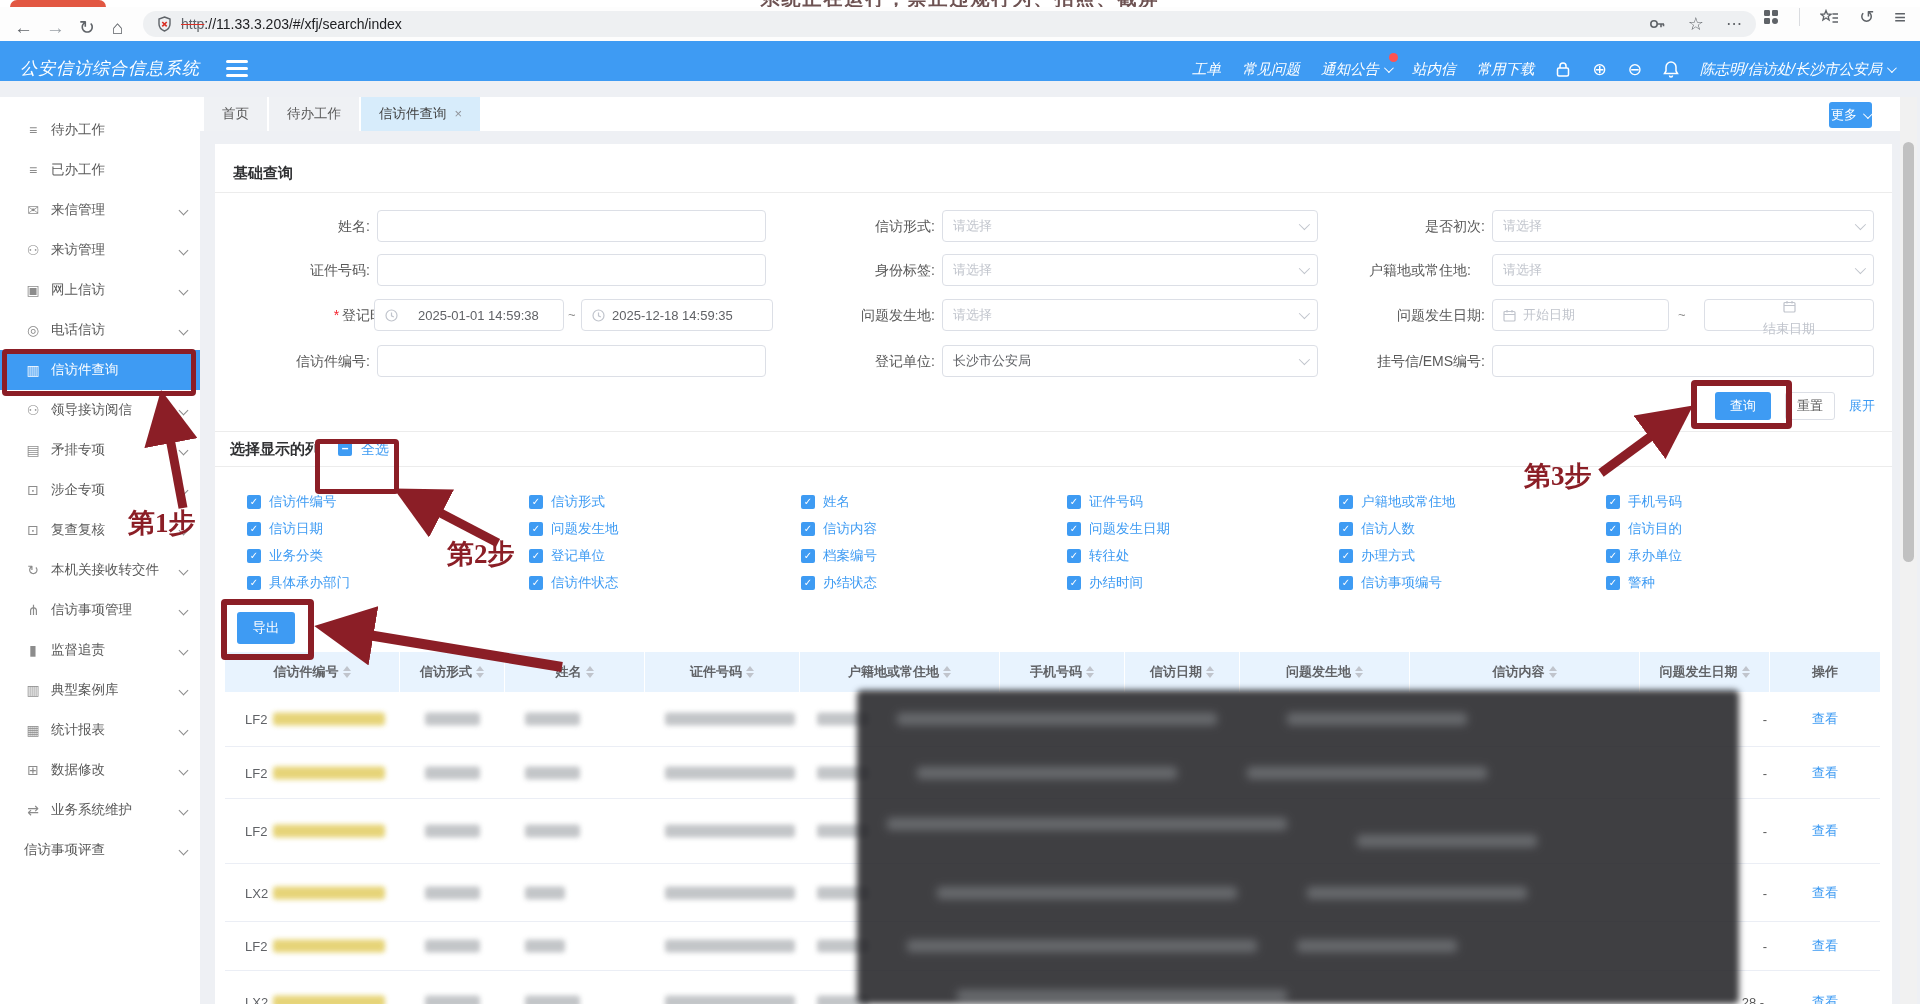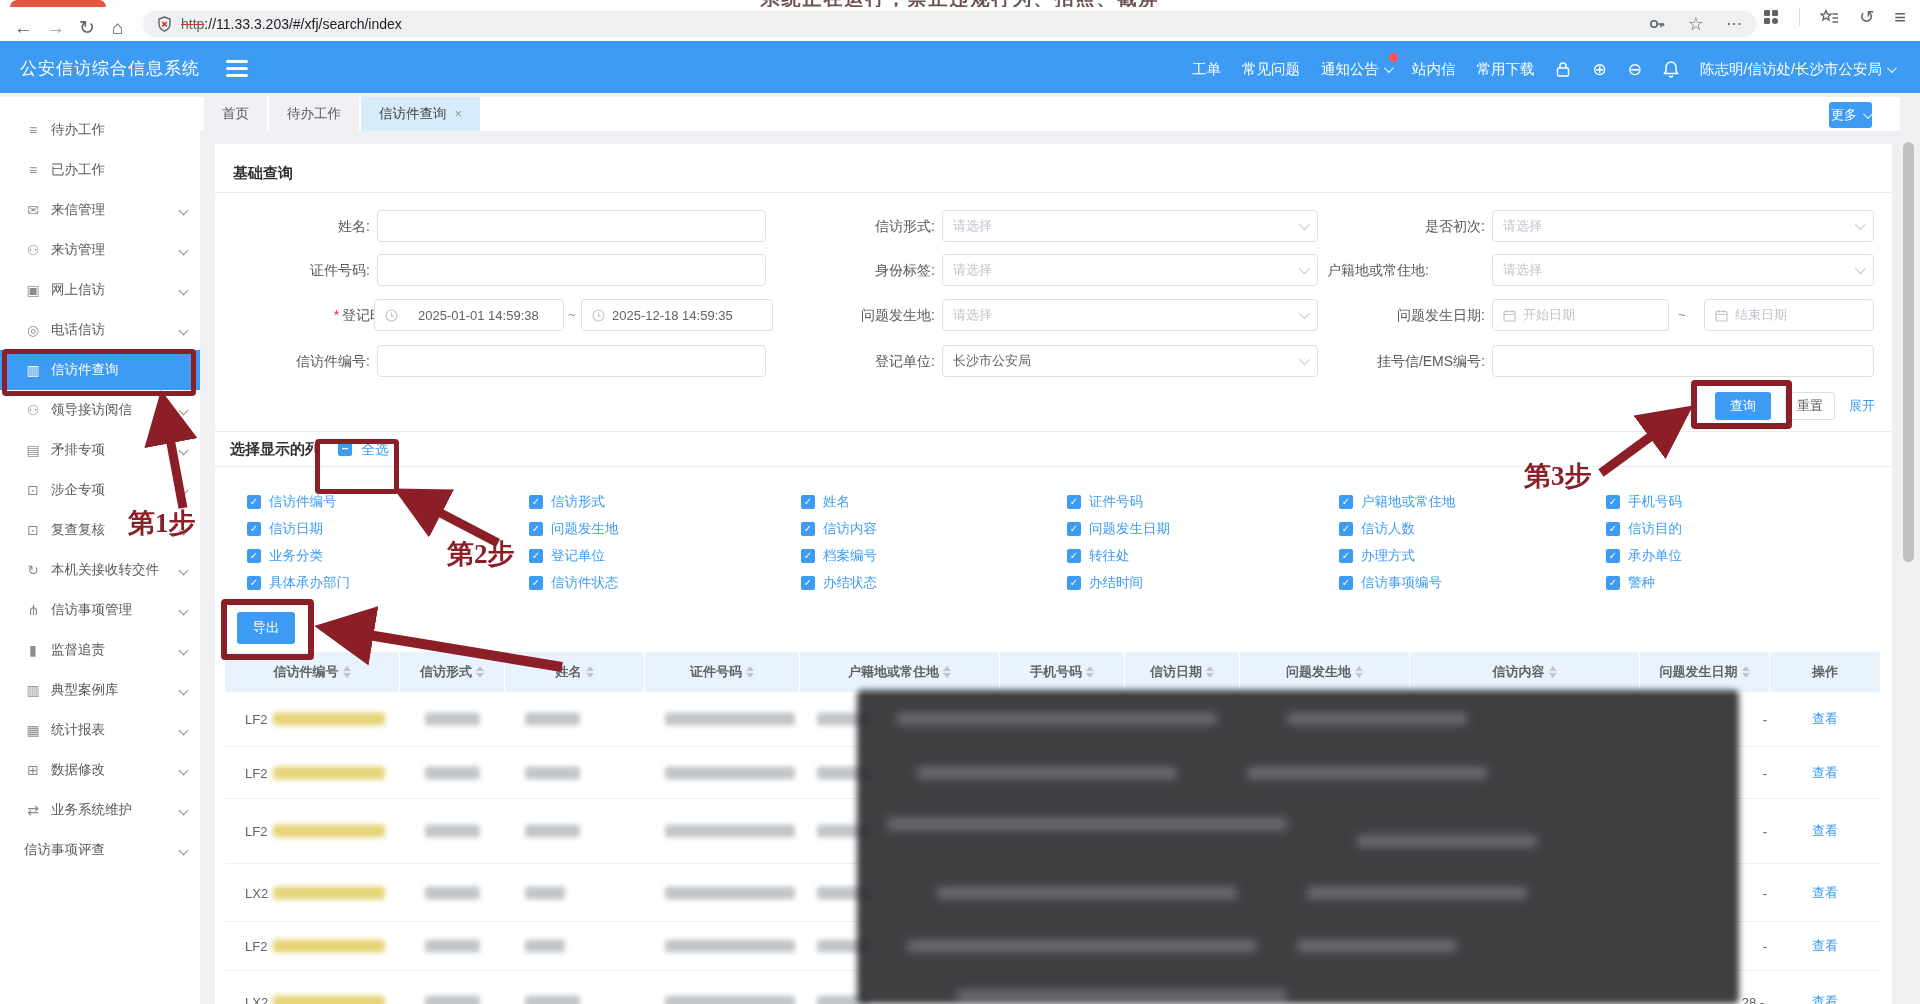--- a/index.html
+++ b/index.html
@@ -19,21 +19,21 @@
   .bw-ico { color:#5f6368; font-size:19px; line-height:1; text-align:center; }
   .omnibox { position:absolute; left:143px; top:4px; width:1613px; height:26px;
     background:#eef0f2; border-radius:13px; display:flex; align-items:center; padding:0 14px; gap:9px; }
   .omni-url { font-size:14px; color:#202124; white-space:nowrap; }
   .omni-url s { text-decoration:line-through; text-decoration-color:#d93025; color:#5f6368; }
   .omni-right { margin-left:auto; display:flex; align-items:center; gap:22px; }
   .bw-right { position:absolute; right:14px; top:4px; height:26px; display:flex; align-items:center; gap:20px; }
   .bw-divider { width:1px; height:18px; background:#dadce0; }
 
   
-  .appbar { position:absolute; left:0; top:41px; width:1920px; height:52px; background:#3e9bf3; color:#fff; }
+  .appbar { position:absolute; left:0; top:41px; width:1920px; height:40px; background:#3e9bf3; color:#fff;font-style:italic; }
   .app-title { position:absolute; left:20px; top:0; height:56px; line-height:56px; font-size:17px; letter-spacing:1px; }
   .hamburger { position:absolute; left:226px; top:15px; width:24px; height:26px; }
   .hamburger i { display:block; width:22px; height:3px; background:#fff; border-radius:2px; margin:4px 0; }
   .app-nav { position:absolute; right:26px; top:0; height:56px; display:flex; align-items:center; gap:21px;
     font-size:14.5px; }
   .nav-item { position:relative; display:flex; align-items:center; gap:5px; cursor:pointer; white-space:nowrap; }
   .badge-dot { position:absolute; right:-7px; top:-7px; width:9px; height:9px; border-radius:50%; background:#ff5352; }
   .chev { display:inline-block; width:7px; height:7px; border-right:1.6px solid currentColor;
     border-bottom:1.6px solid currentColor; transform:rotate(45deg) translateY(-2px); }
   .app-glyph { font-size:17px; line-height:1; }
@@ -337,21 +337,21 @@
         </div>
 
       
       <div class="flabel" style="left:0;top:110px;width:155px;">证件号码:</div>
       <div class="finput" style="left:162px;top:110px;width:389px;"></div>
       <div class="flabel" style="left:565px;top:110px;width:155px;">身份标签:</div>
       <div class="finput" style="left:727px;top:110px;width:376px;">
           <span class="ph">请选择</span>
           <span class="selchev"></span>
         </div>
-      <div class="flabel" style="left:1054px;top:110px;width:160px;">户籍地或常住地:</div>
+      <div class="flabel" style="left:1096px;top:110px;width:160px;">户籍地或常住地:</div>
       <div class="finput" style="left:1277px;top:110px;width:382px;">
           <span class="ph">请选择</span>
           <span class="selchev"></span>
         </div>
 
       
       <div class="flabel" style="left:0;top:155px;width:155px;margin-left:32px;"><span class="req">*</span><span>登记时间:</span></div>
       <div class="finput" style="left:159px;top:155px;width:190px;gap:20px;">
         <span class="icn">
             <svg width="13" height="13" viewBox="0 0 13 13">
@@ -380,21 +380,21 @@
       <div class="finput" style="left:1277px;top:155px;width:177px;">
         <span class="icn">
             <svg width="13" height="13" viewBox="0 0 13 13">
               <rect x="1" y="2.5" width="11" height="9.5" rx="1" fill="none" stroke="#c0c4cc" stroke-width="1.2"></rect>
               <path d="M1 5.5 H12 M4 1 V3.5 M9 1 V3.5" stroke="#c0c4cc" stroke-width="1.2"></path>
             </svg>
           </span>
         <span class="ph">开始日期</span>
       </div>
       <div class="fsep" style="left:1463px;top:155px;">~</div>
-      <div class="finput" style="left:1489px;top:155px;width:170px;">
+      <div class="finput" style="left:1489px;top:155px;width:170px;flex-direction:column;">
         <span class="icn">
             <svg width="13" height="13" viewBox="0 0 13 13">
               <rect x="1" y="2.5" width="11" height="9.5" rx="1" fill="none" stroke="#c0c4cc" stroke-width="1.2"></rect>
               <path d="M1 5.5 H12 M4 1 V3.5 M9 1 V3.5" stroke="#c0c4cc" stroke-width="1.2"></path>
             </svg>
           </span>
         <span class="ph">结束日期</span>
       </div>
 
       

